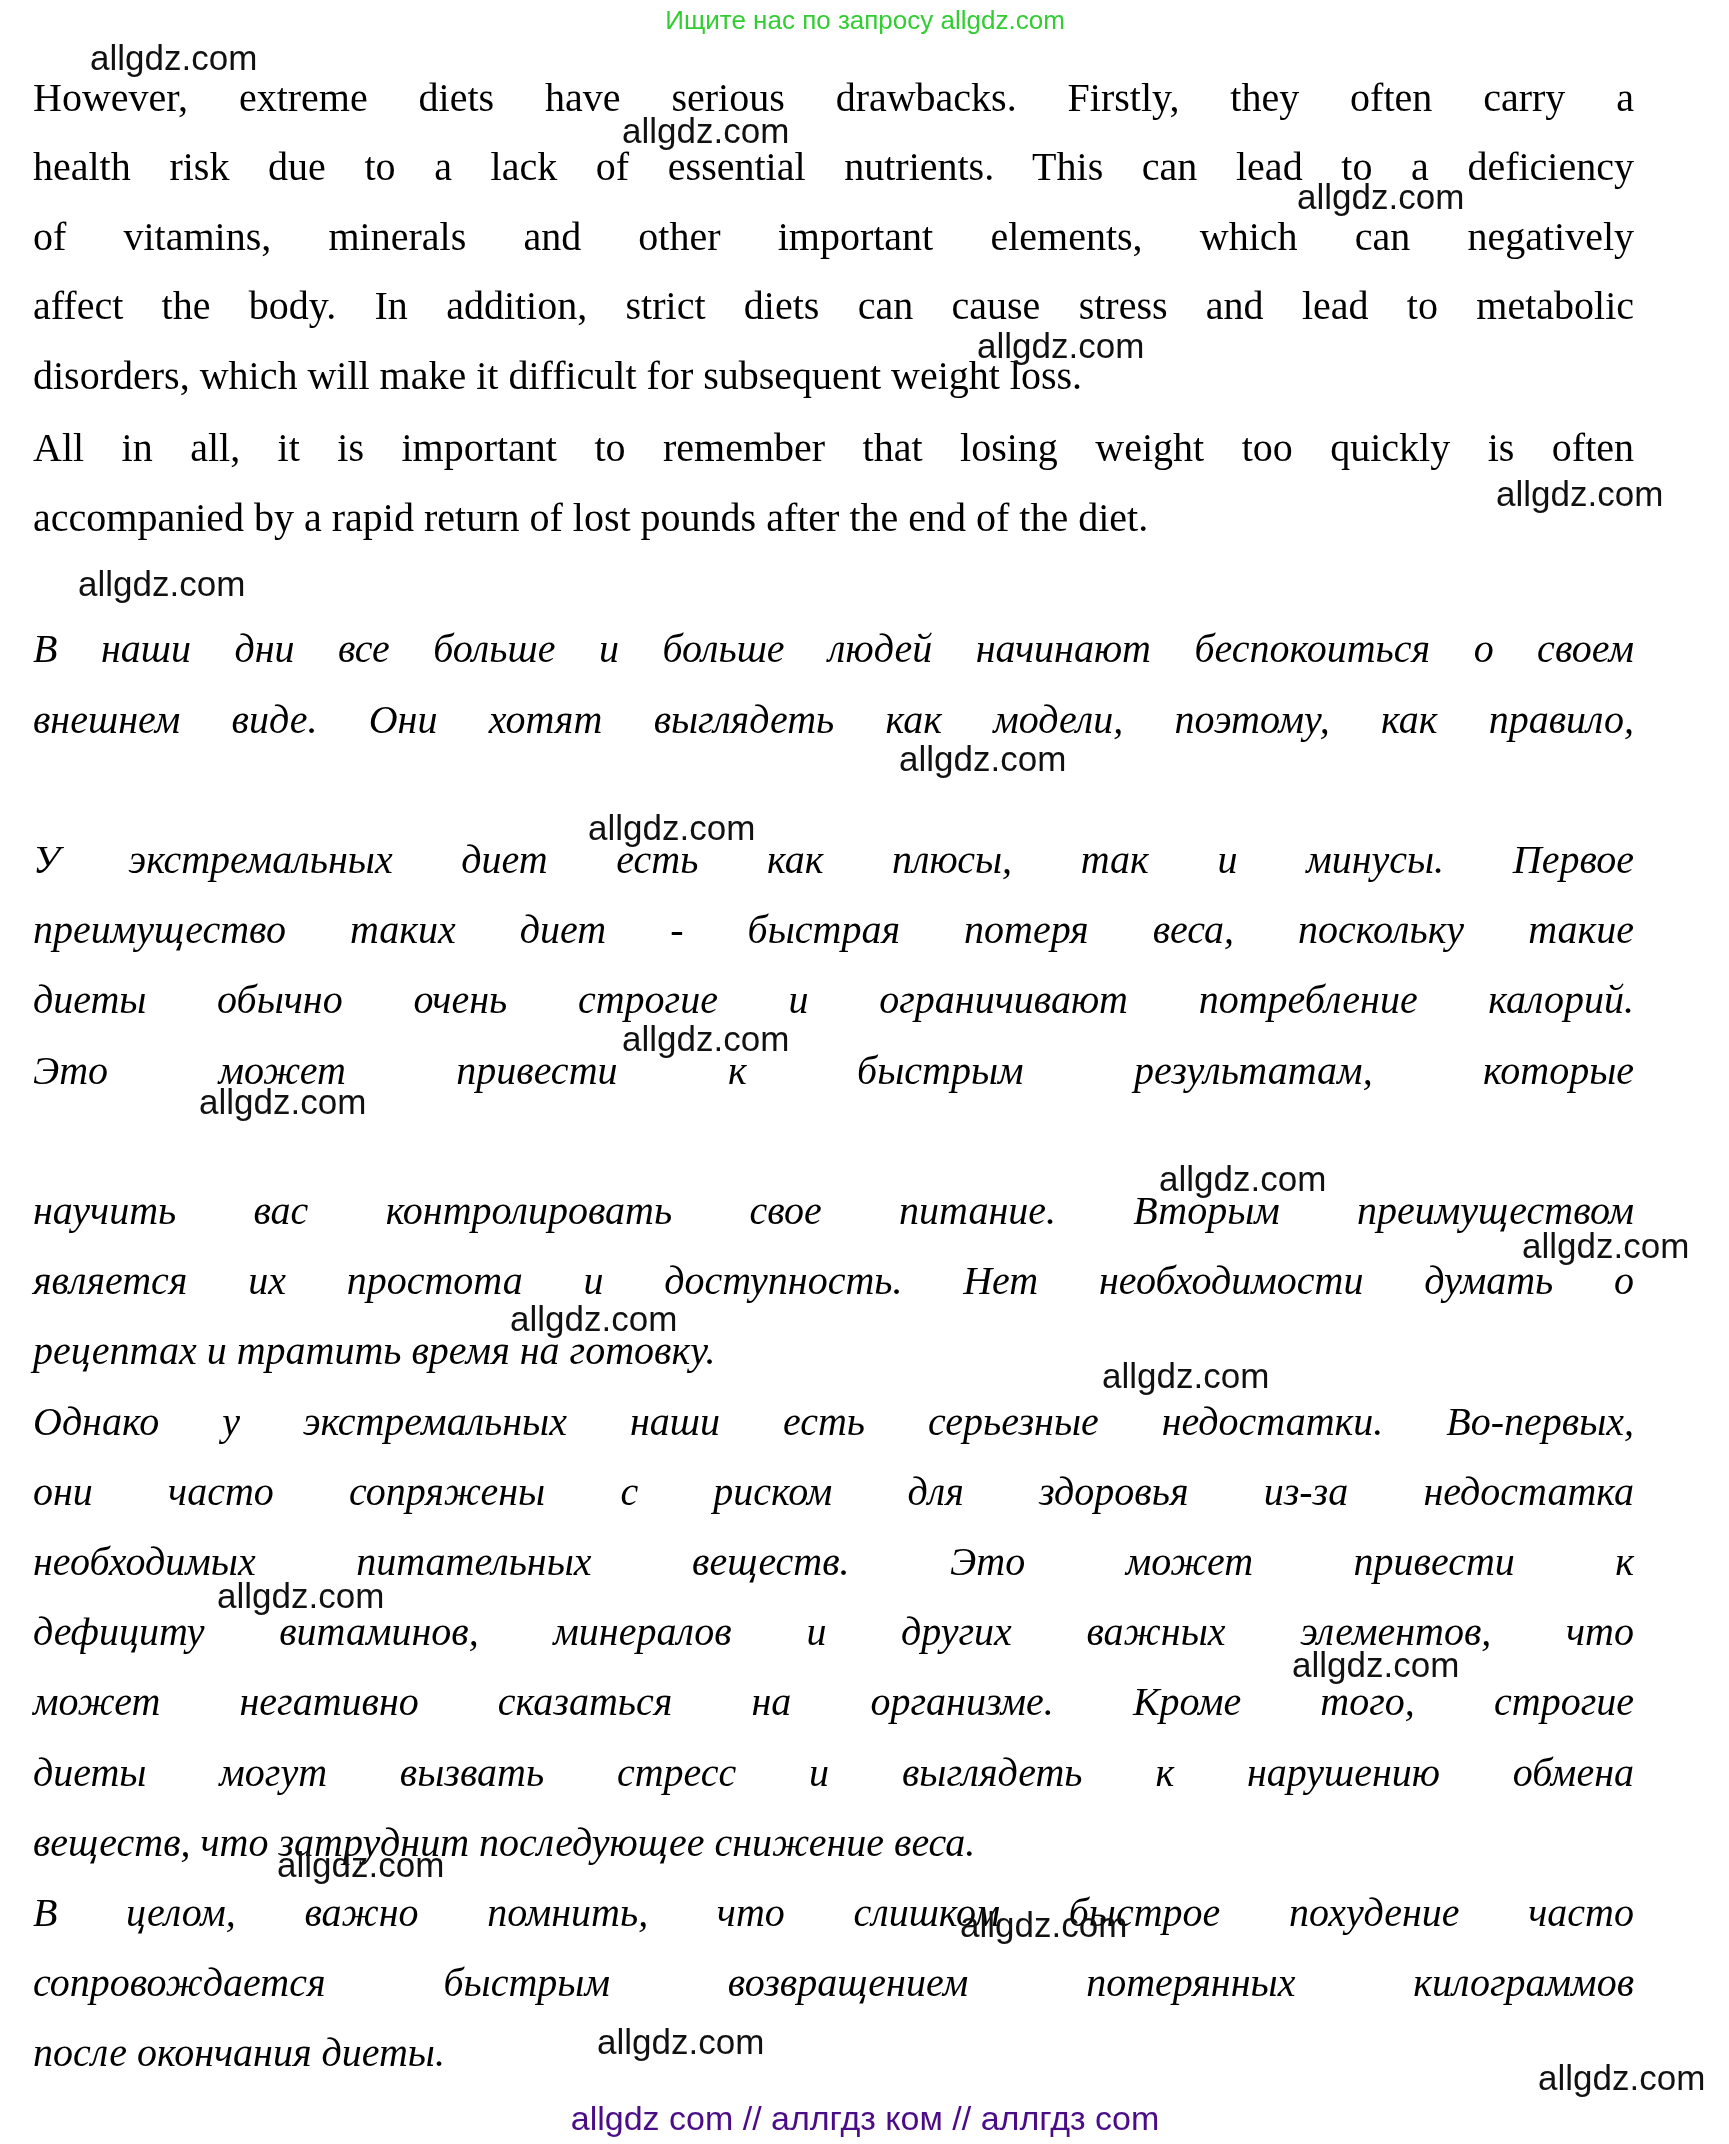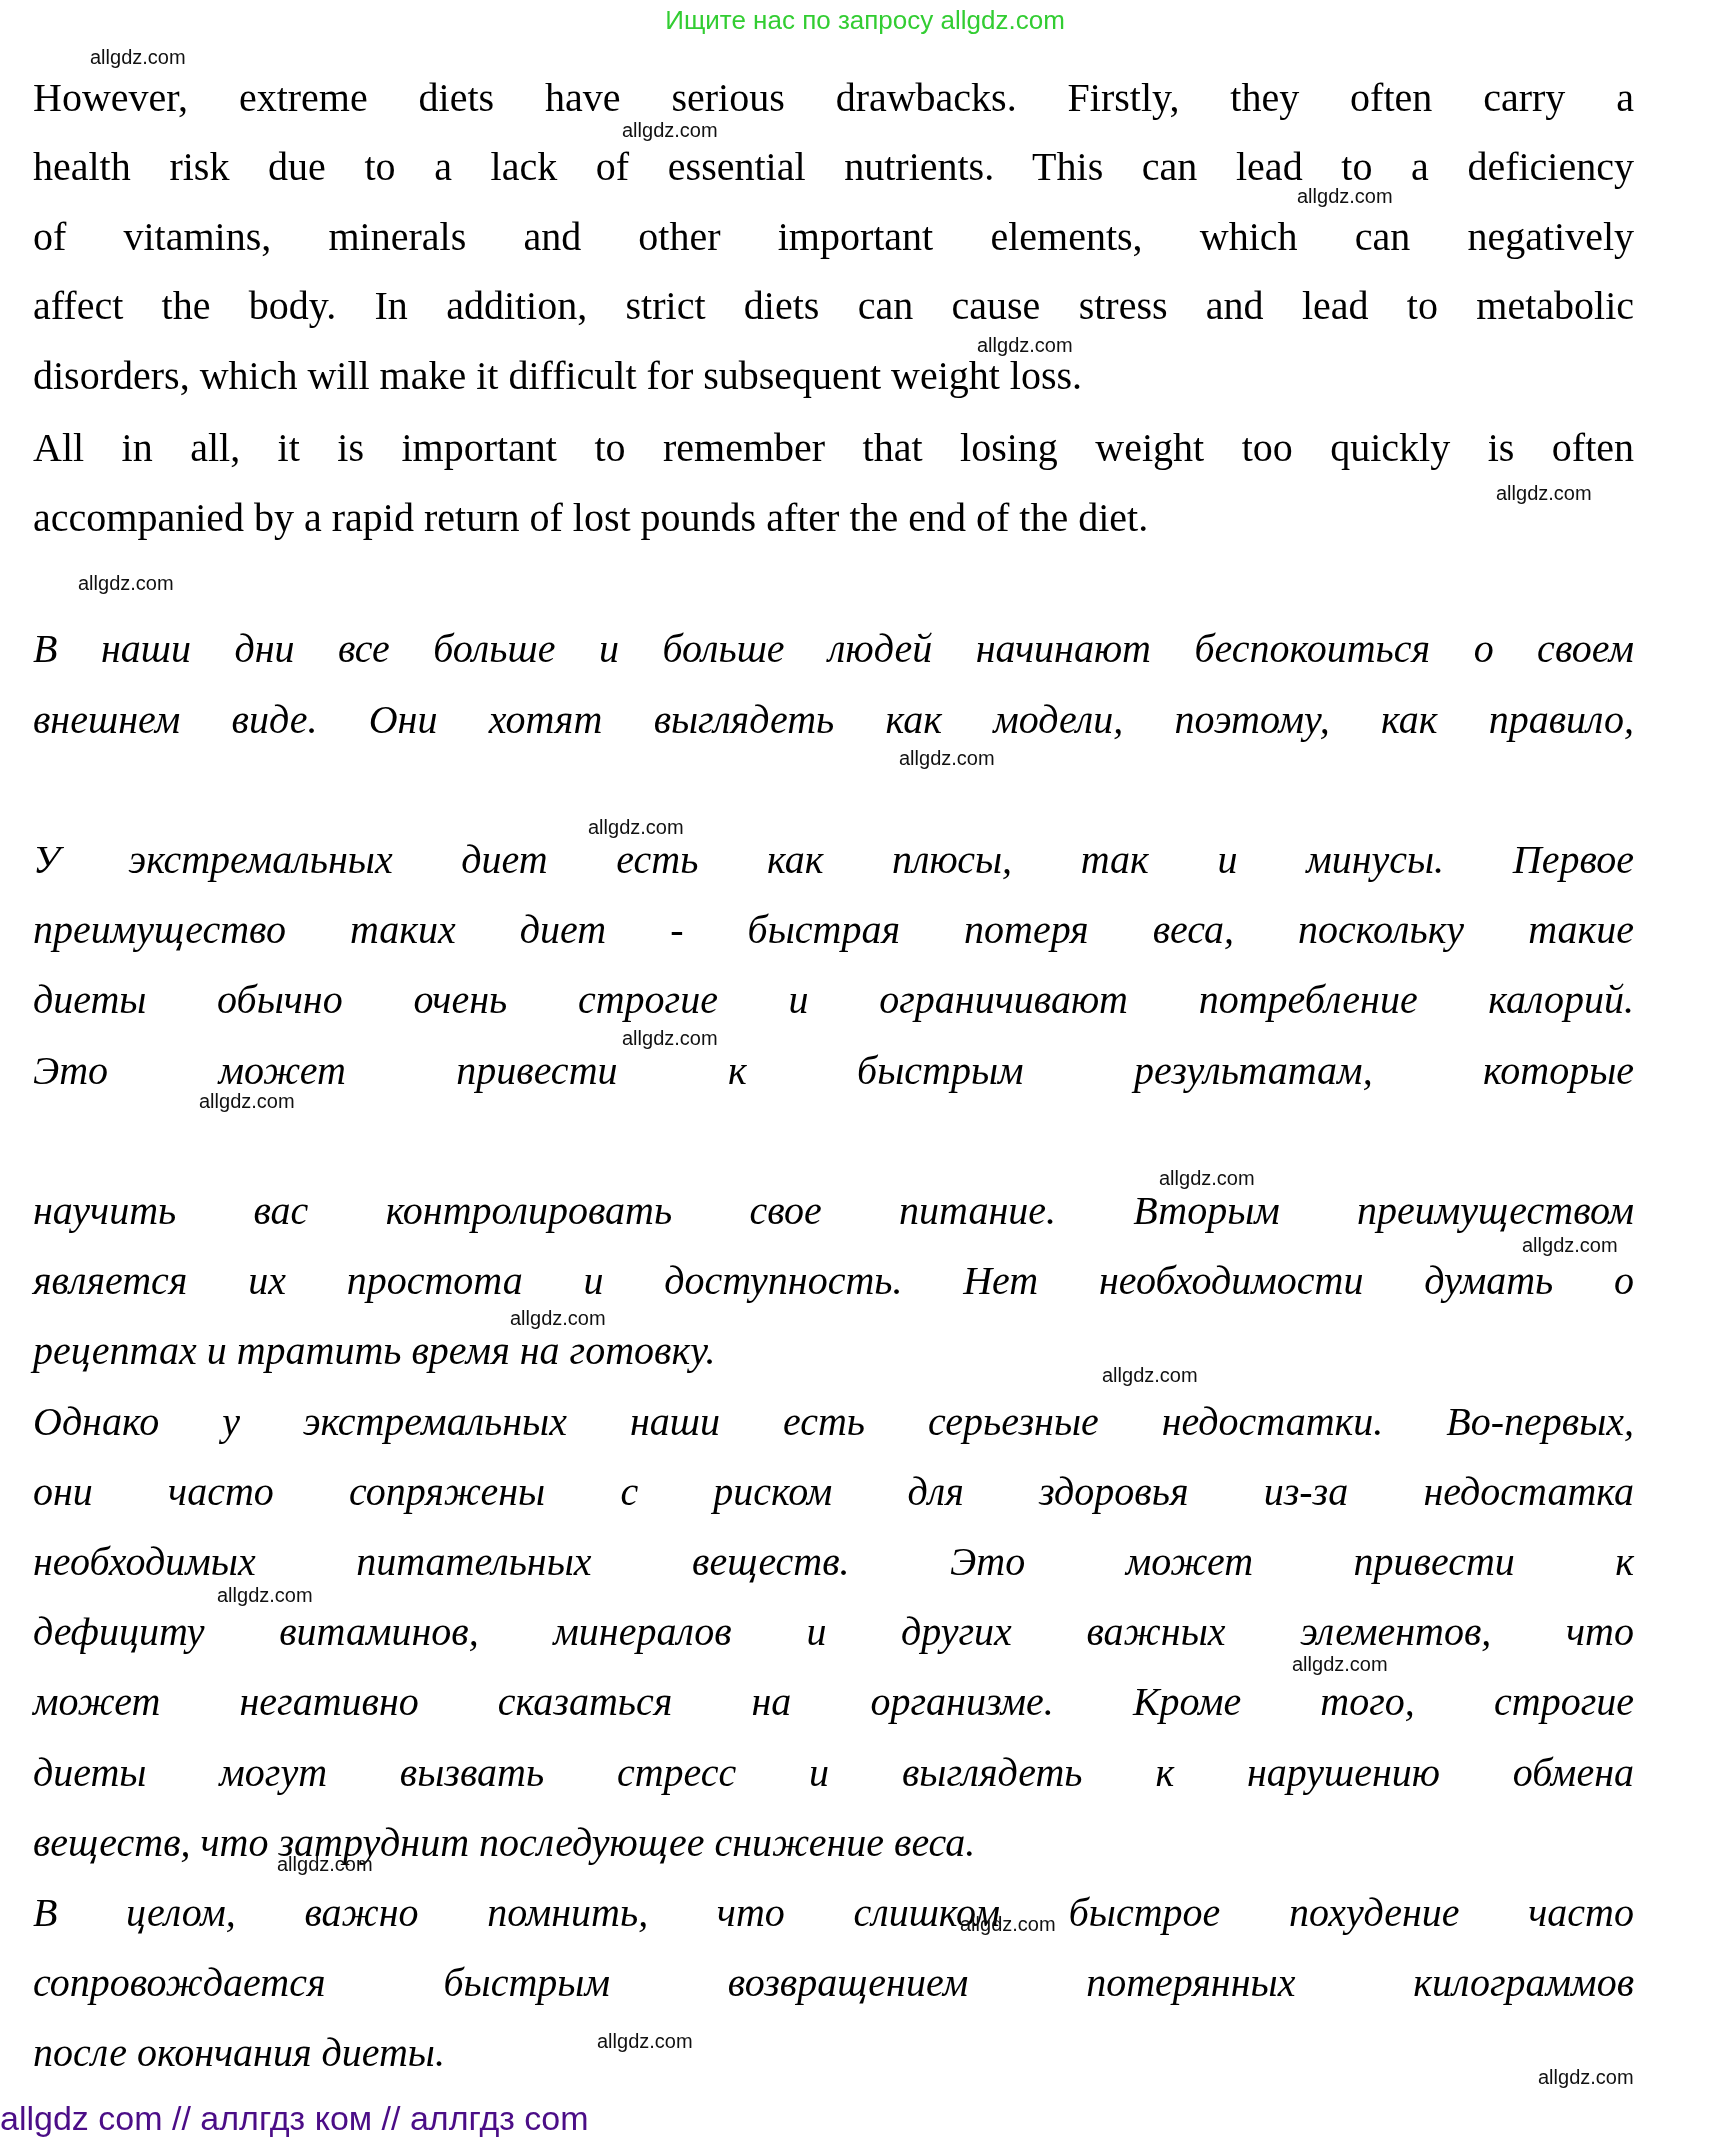--- a/index.html
+++ b/index.html
@@ -18,29 +18,30 @@
     text-align: center;
     font-family: "Liberation Sans", sans-serif;
     font-size: 26px;
     line-height: 36px;
     font-weight: 400;
   }
   .footer {
     position: absolute;
     top: 2097px; left: 0;
     width: 100%;
+    text-align: center;
     font-family: "Liberation Sans", sans-serif;
     font-size: 34px;
     line-height: 42px;
     font-weight: 400;
   }
   .wm {
     position: absolute;
     font-family: "Liberation Sans", sans-serif;
-    font-size: 20px;
+    font-size: 35px;
     line-height: 31px;
     color: #111111;
     white-space: nowrap;
   }
   .tline {
     position: absolute;
     left: 33px;
     width: 1601px;
     height: 71px;
     line-height: 71px;

